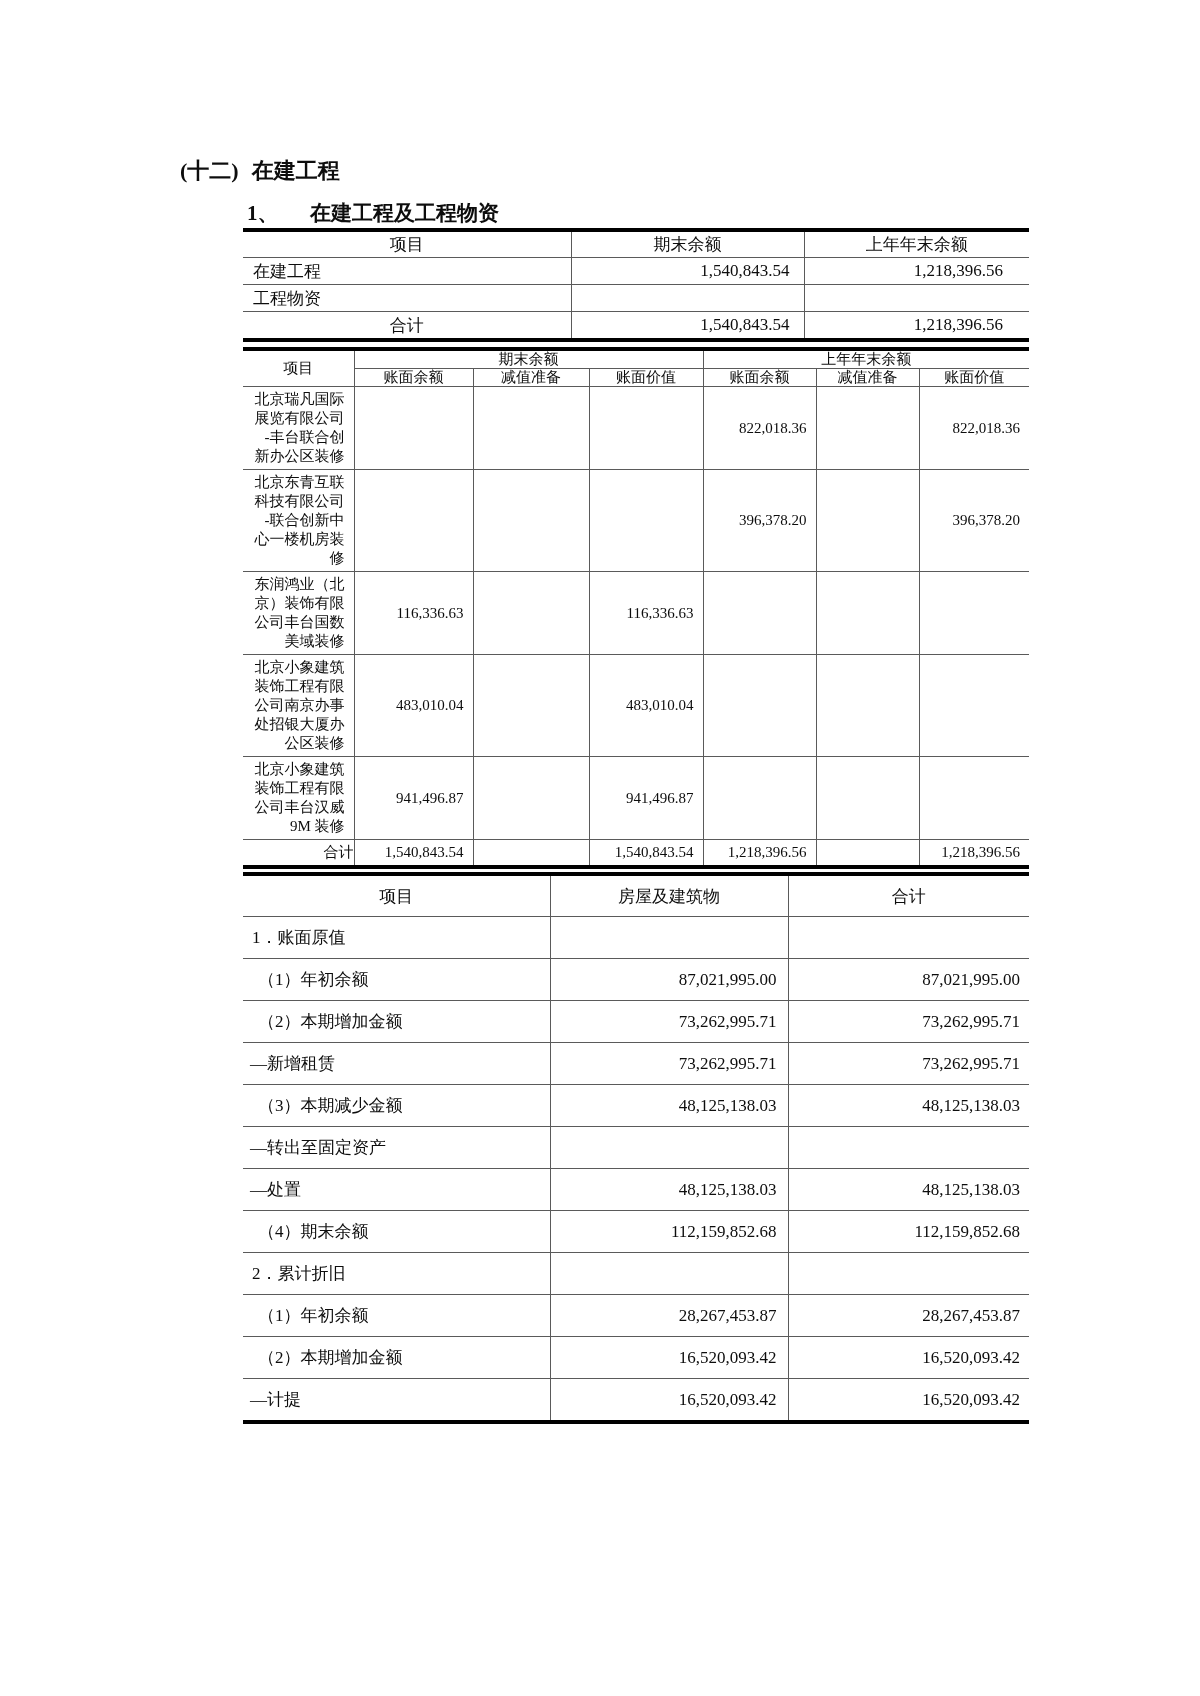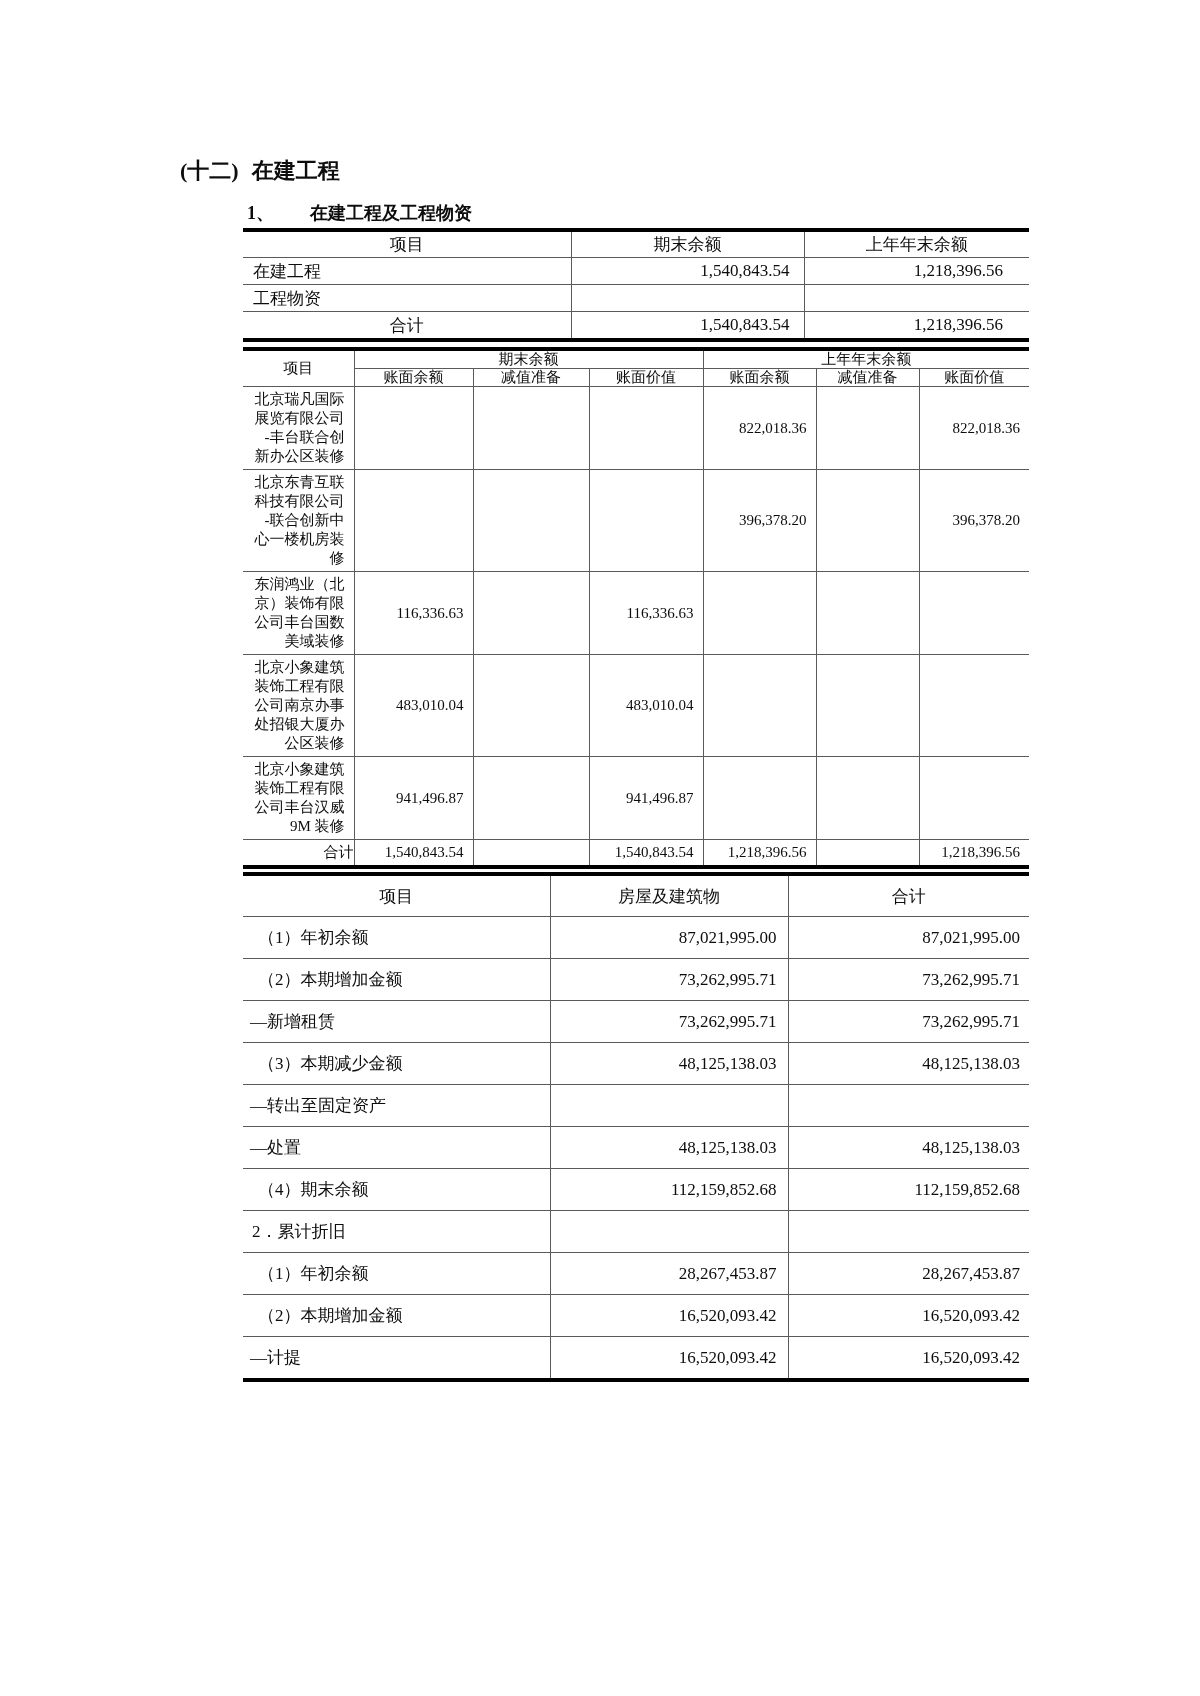--- a/index.html
+++ b/index.html
@@ -14,21 +14,21 @@
 
   
   .sec-heading {
     margin: 0 0 0 180px;
     font-size: 22px; font-weight: bold; line-height: 26px;
     white-space: nowrap;
   }
   .sec-heading .sec-num { display: inline-block; min-width: 58px; margin-right: 13px; }
   .sub-heading {
     margin: 0 0 0 247px;
-    font-size: 18px; font-weight: bold; line-height: 26px;
+    font-size: 21px; font-weight: bold; line-height: 26px;
     white-space: nowrap;
   }
   .sub-heading .sub-num { display: inline-block; min-width: 63px; }
 
   #heading-12 { padding-top: 158px; }
   #sub-1 { margin-top: 16px; }
   #sub-2 { margin-top: 56px; }
   #heading-13 { margin-top: 48px; }
 
   
@@ -224,20 +224,25 @@
       </colgroup>
     <thead>
       <tr>
         <th>项目</th>
         <th>房屋及建筑物</th>
         <th>合计</th>
       </tr>
     </thead>
     <tbody>
       <tr>
+        <td class="item lvl-num">1．账面原值</td>
+        <td class="v1"></td>
+        <td class="v2"></td>
+      </tr>
+      <tr>
         <td class="item lvl-paren">（1）年初余额</td>
         <td class="v1">87,021,995.00</td>
         <td class="v2">87,021,995.00</td>
       </tr>
       <tr>
         <td class="item lvl-paren">（2）本期增加金额</td>
         <td class="v1">73,262,995.71</td>
         <td class="v2">73,262,995.71</td>
       </tr>
       <tr>

